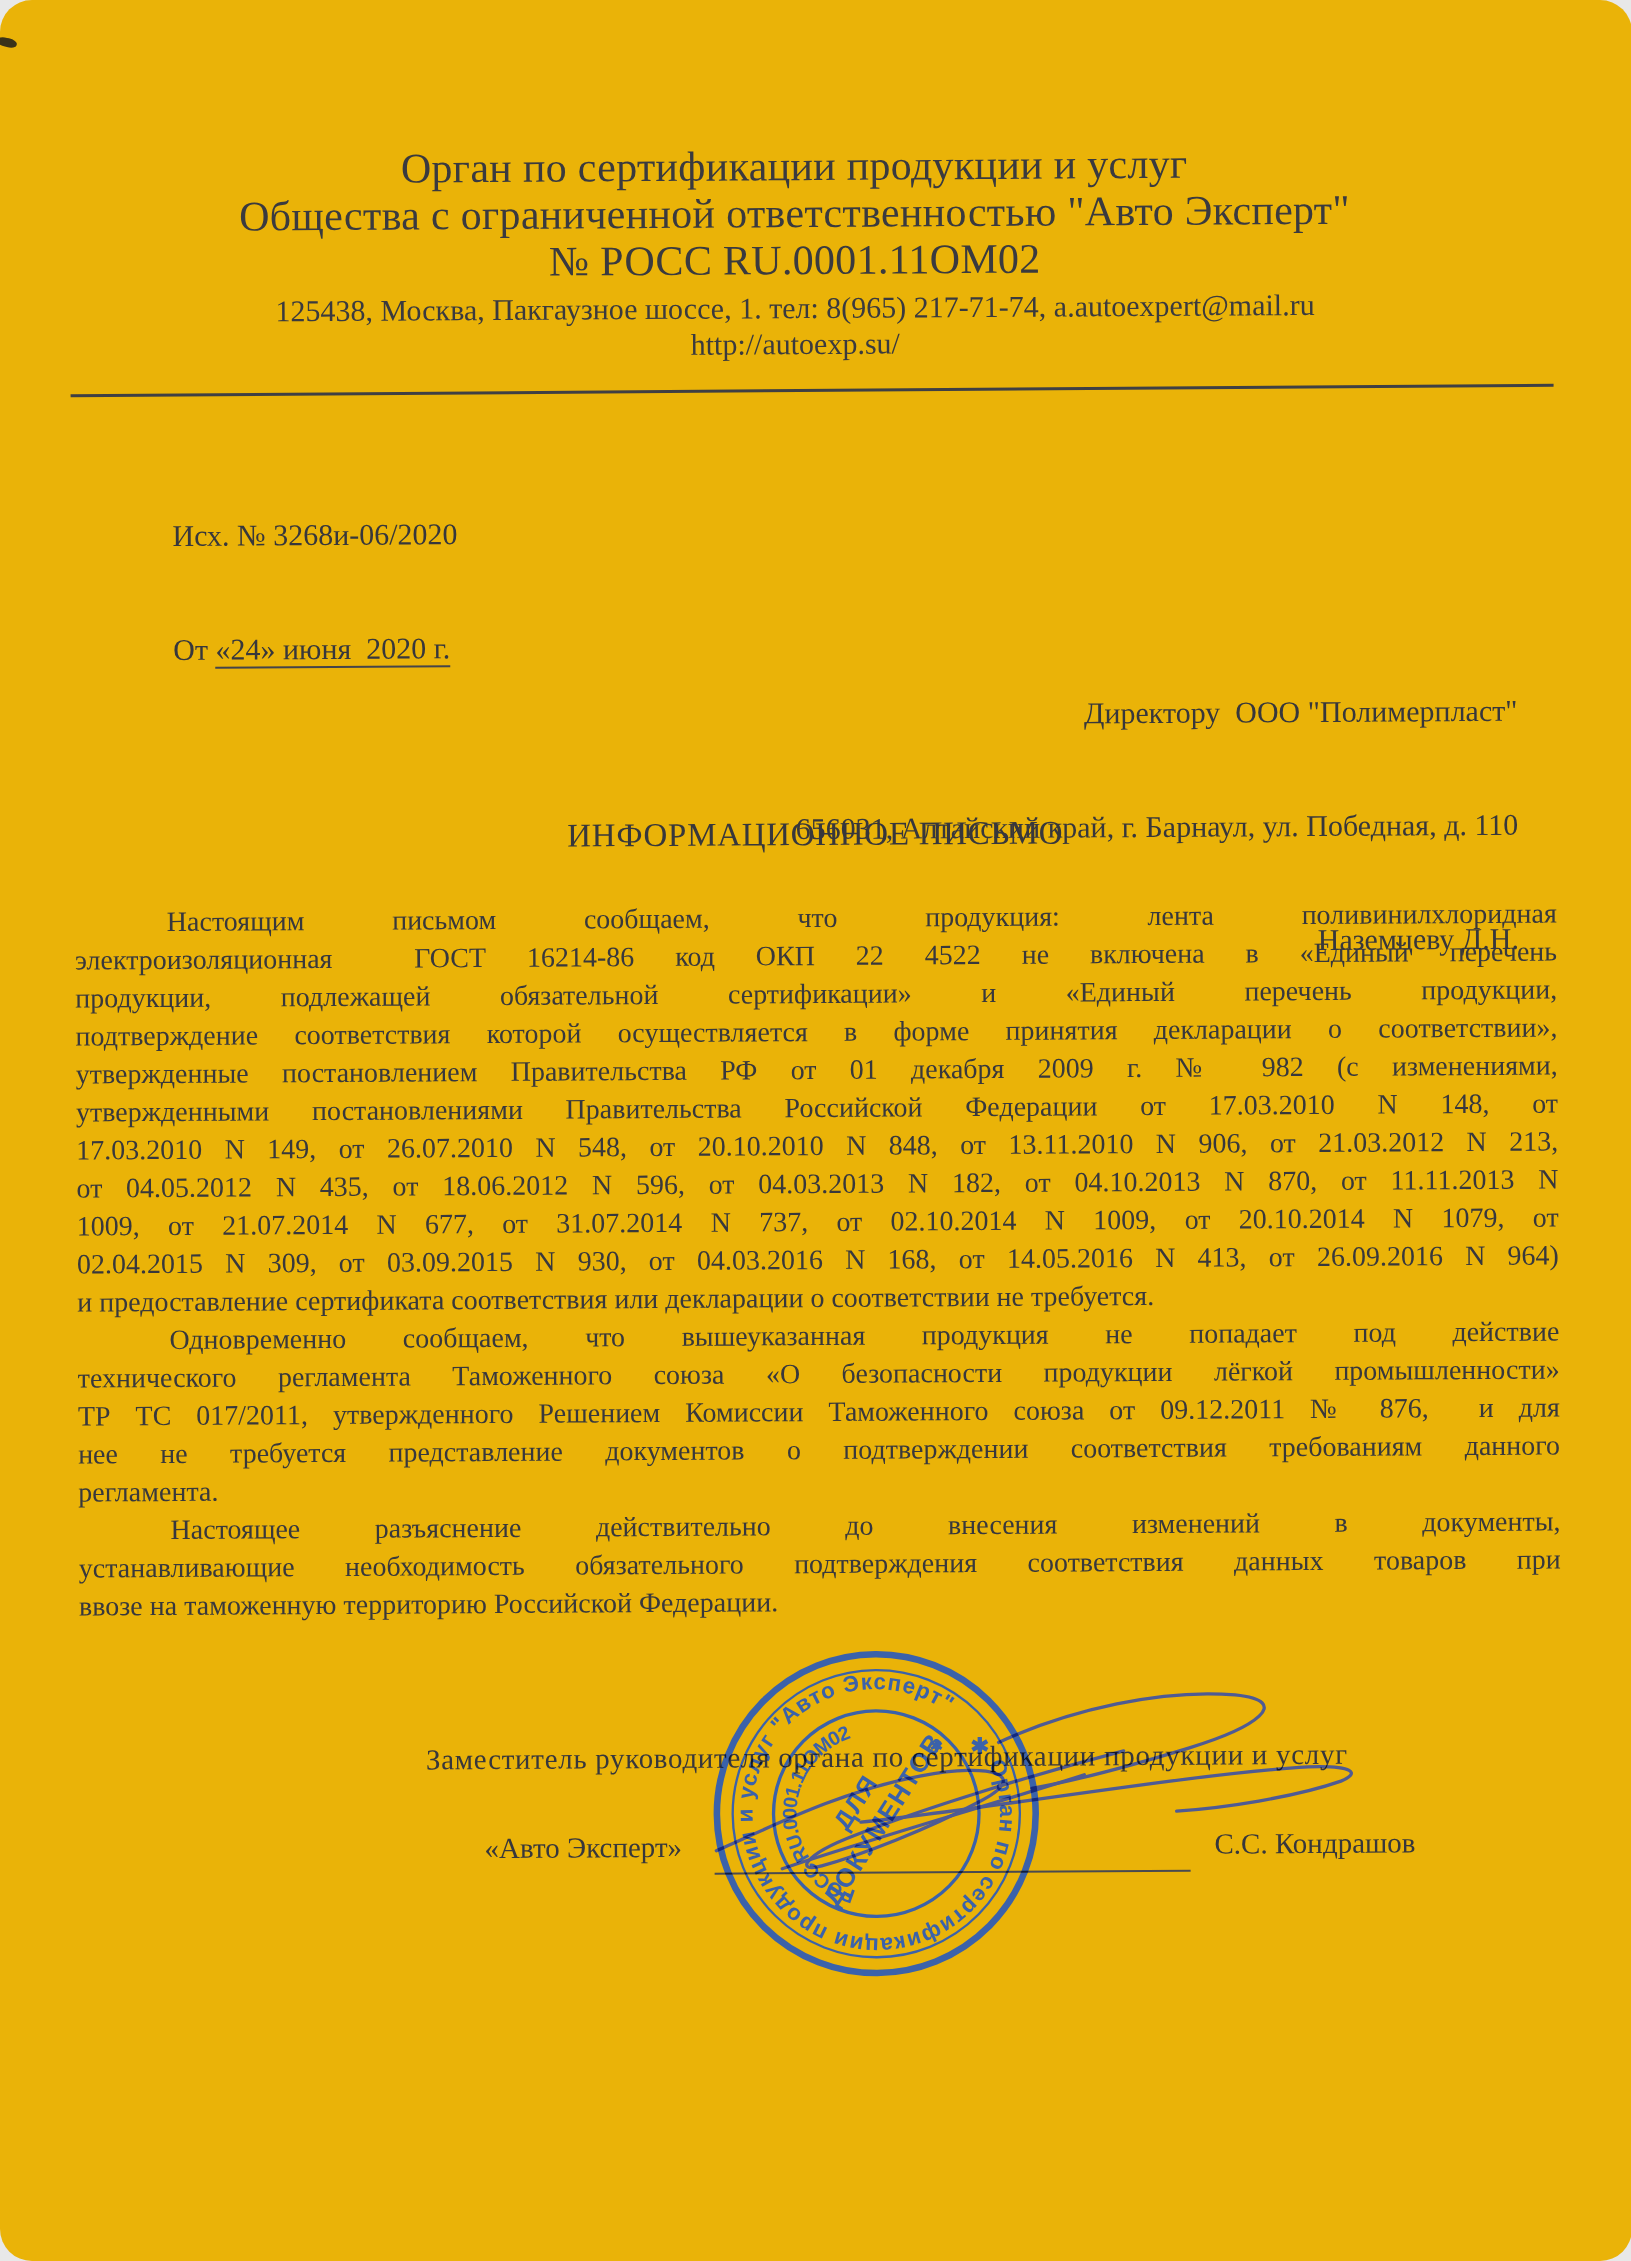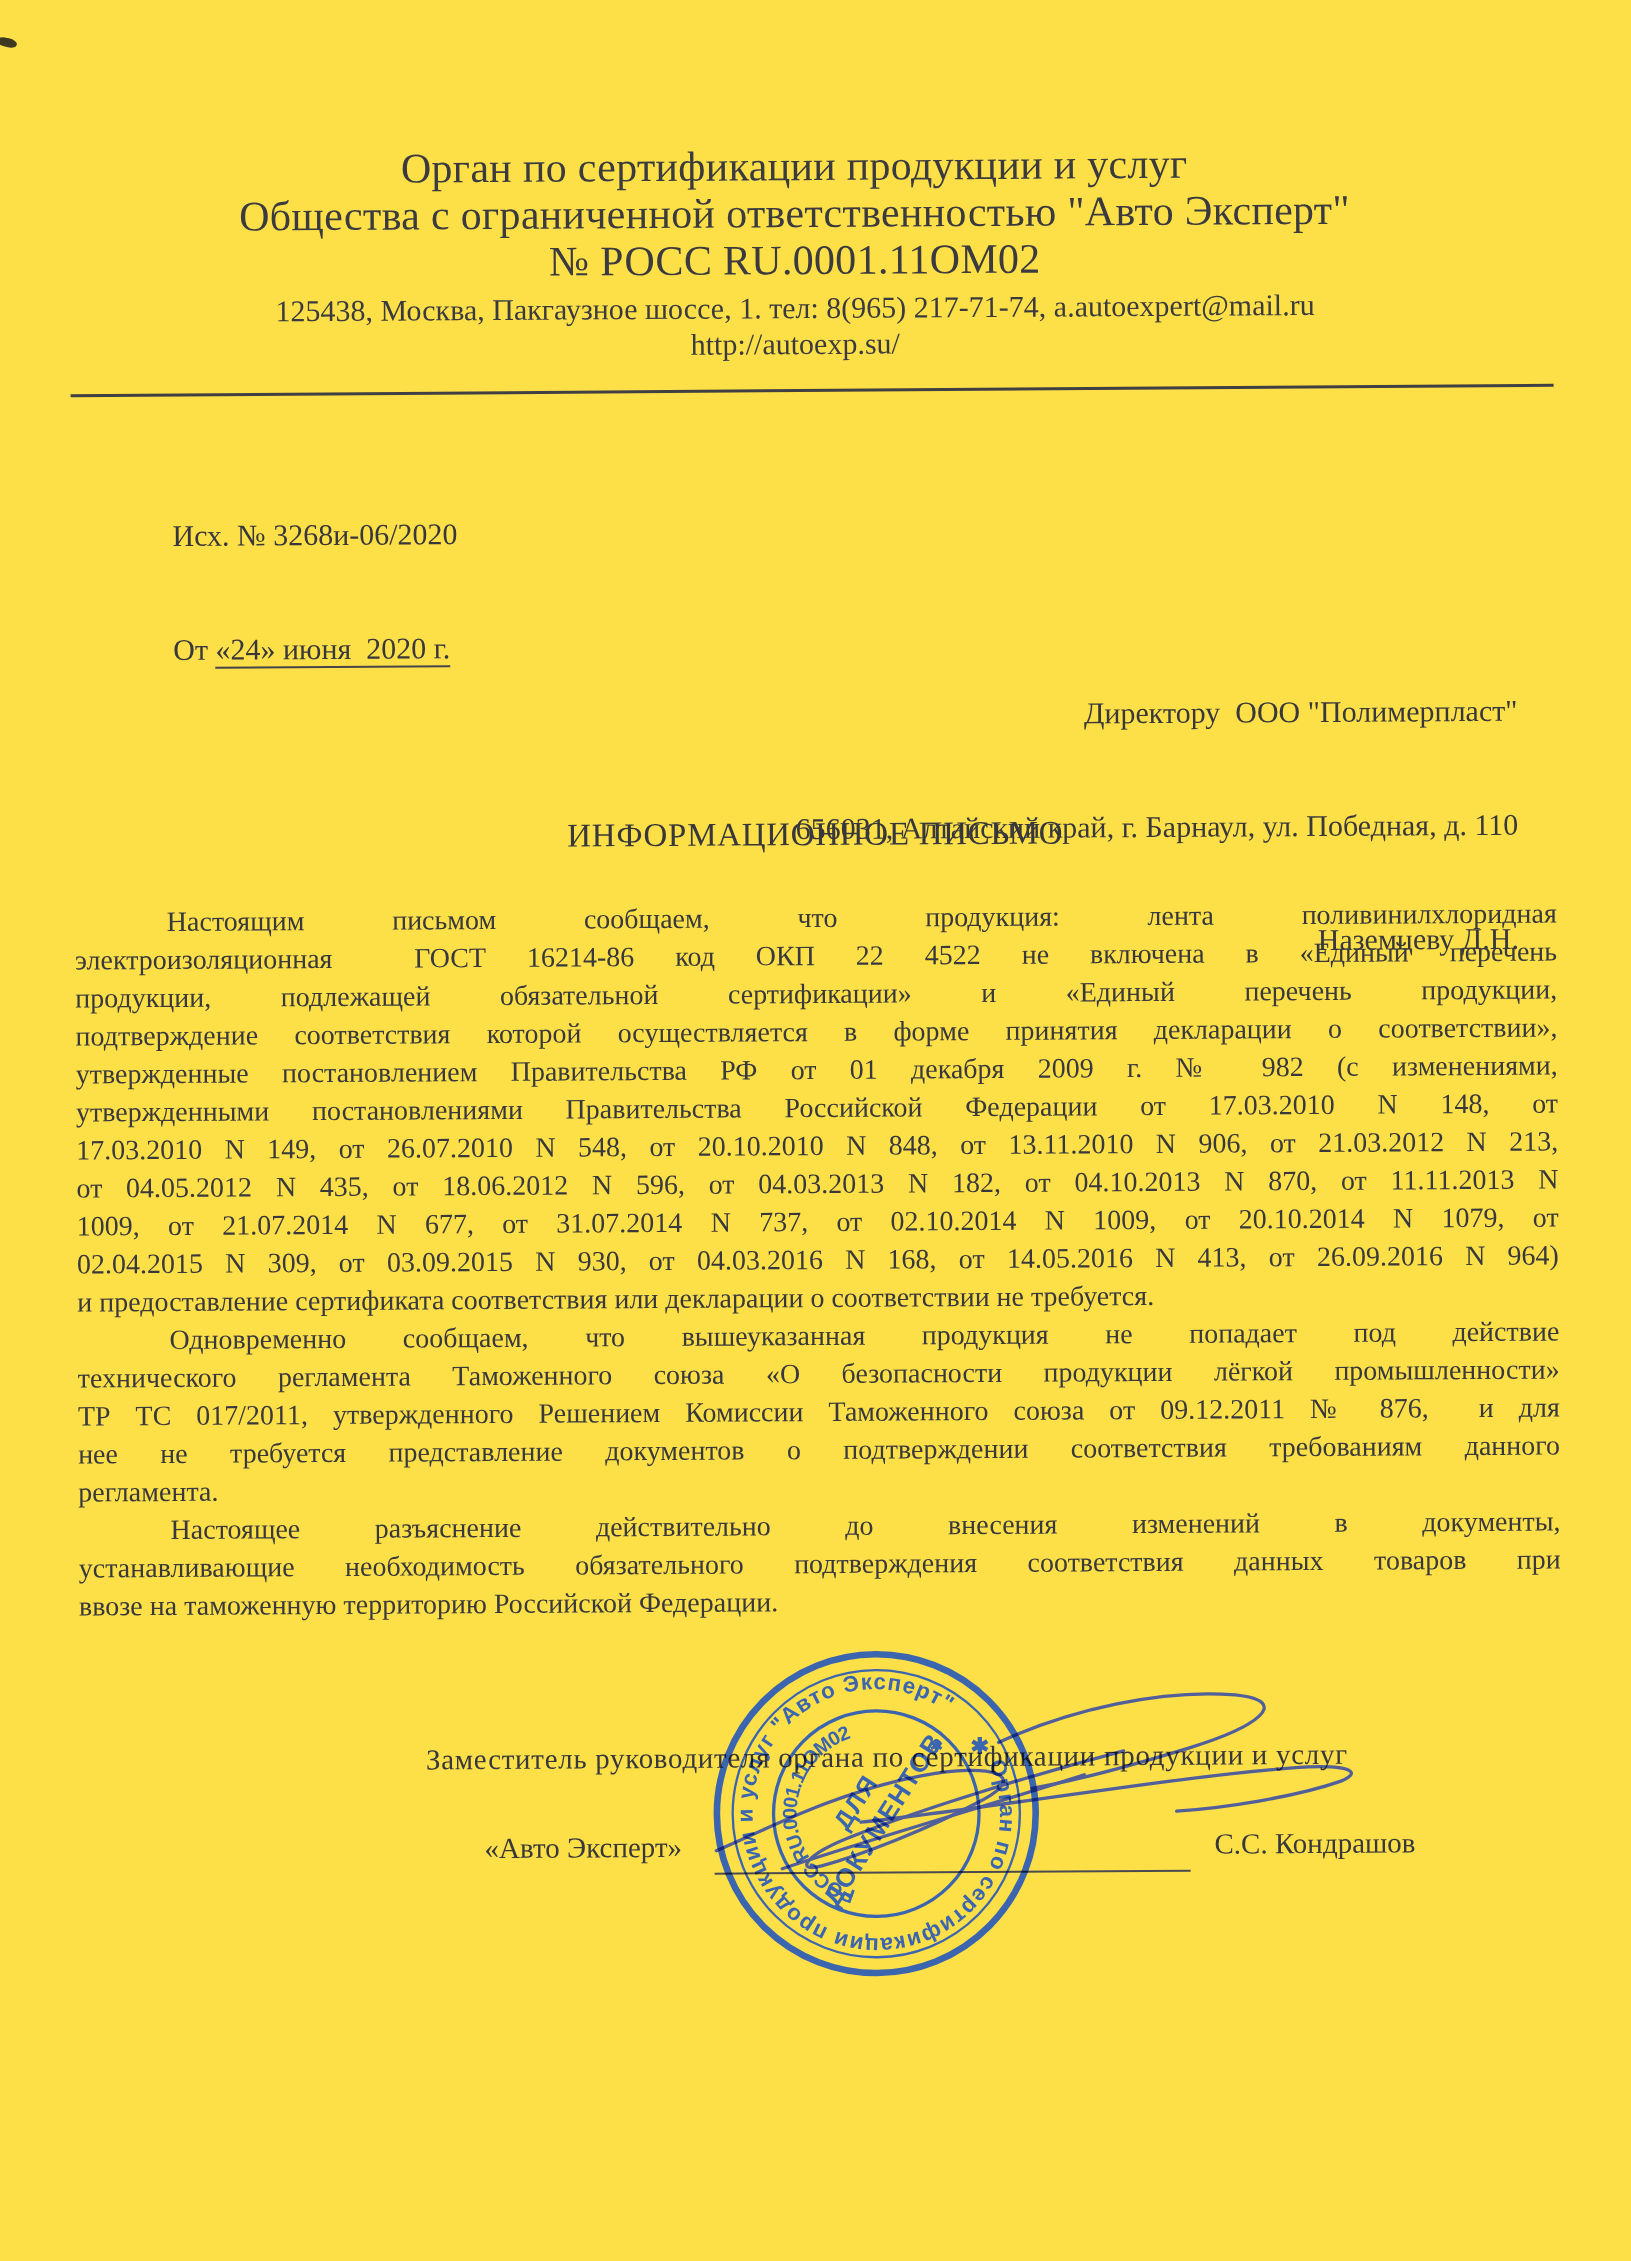--- a/index.html
+++ b/index.html
@@ -1,22 +1,23 @@
 <!DOCTYPE html>
 <html style="font-size:10.5px"><head>
 <meta charset="utf-8">
 <style>
   html,body{margin:0;padding:0;background:#e8e8e8;}
   .page{
     position:relative;
     width:1632px;height:2261px;
-    background:#fde047;
+    background:#eab308;
     overflow:hidden;
     font-family:"Liberation Serif", serif;
     color:#36363b;
+    border-radius:32px;
   }
   .tilt{position:absolute;inset:0;transform:rotate(-0.35deg);transform-origin:50% 42%;}
   .scan-speck{position:absolute;left:-2.6px;top:38px;width:20px;height:8.6px;background:#1c1c1c;border-radius:45%;transform:rotate(14deg);opacity:.85;}
 
   
   .letterhead{position:absolute;left:calc(50% - 816px);top:0;width:1632px;text-align:center;transform:translateX(-17px);}
   .lh-big{font-size:42px;line-height:47px;letter-spacing:0.3px;color:#3a3a3f;}
   .lh-big.first{margin-top:143px;}
   .lh-small{font-size:30px;line-height:38px;margin-top:5.3px;color:#3a3a3f;}
   .lh-url{font-size:30px;line-height:34px;color:#3a3a3f;}

